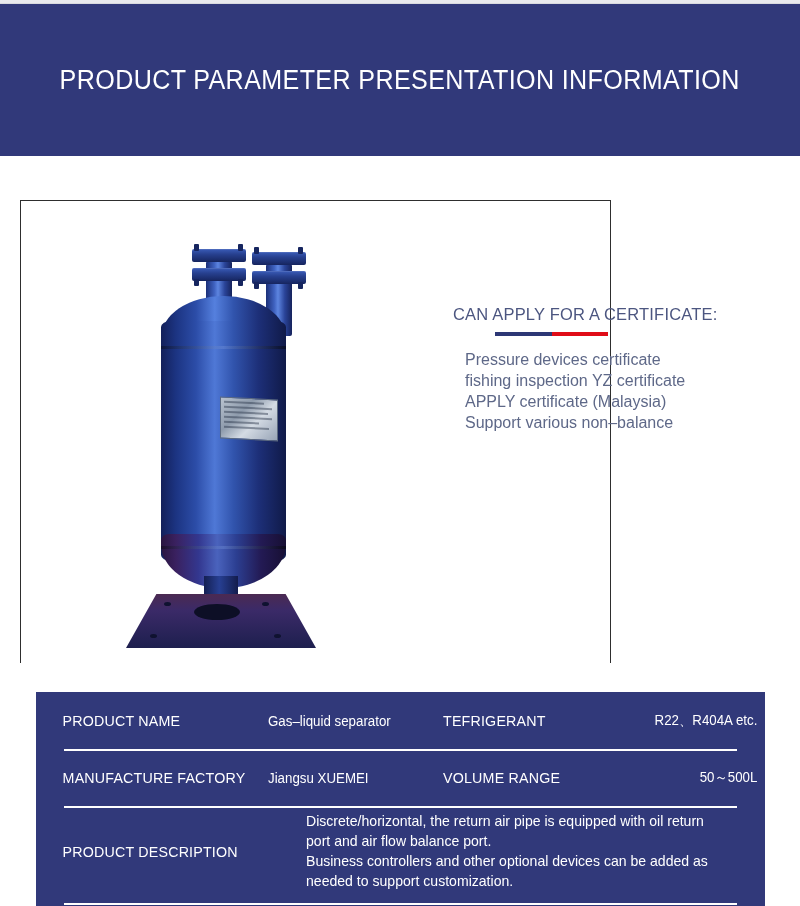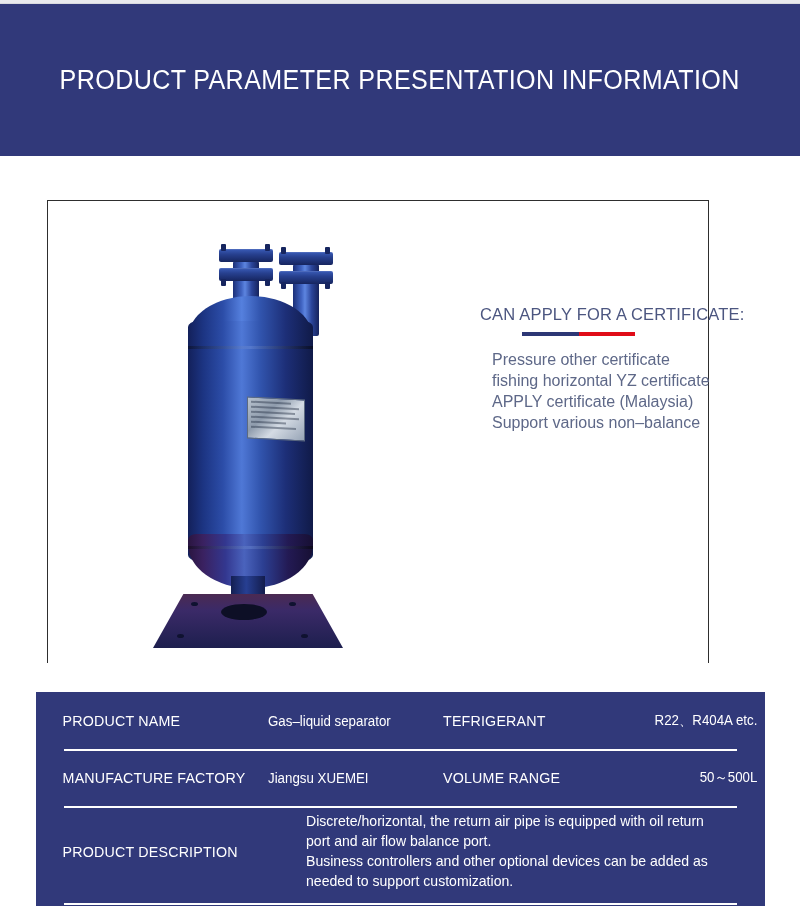--- a/index.html
+++ b/index.html
@@ -42,23 +42,23 @@
     letter-spacing: 0.4px;
     font-weight: 400;
     transform: scaleX(0.93);
     transform-origin: center;
     white-space: nowrap;
   }
 
   
   .content-card {
     position: absolute;
-    left: 47px;
+    left: 20px;
     top: 200px;
-    width: 662px;
+    width: 591px;
     height: 463px;
     border: 1px solid #2e2e2e;
     border-bottom: none;
     box-sizing: border-box;
     background: #ffffff;
   }
 
   
   .photo-area {
     position: absolute;
@@ -371,22 +371,22 @@
     </div>
   </div>
 
   <div class="cert-block">
     <div class="cert-heading">CAN APPLY FOR A CERTIFICATE:</div>
     <div class="cert-divider">
       <div class="seg-navy"></div>
       <div class="seg-red"></div>
     </div>
     <div class="cert-list">
-      <div>Pressure other certificate</div>
-      <div>fishing horizontal YZ certificate</div>
+      <div>Pressure devices certificate</div>
+      <div>fishing inspection YZ certificate</div>
       <div>APPLY certificate (Malaysia)</div>
       <div>Support various non–balance</div>
     </div>
   </div>
 </div>
 
 <div class="spec-table">
 
   <div class="spec-row spec-row-1">
     <div class="cell-label c1">PRODUCT NAME</div>

